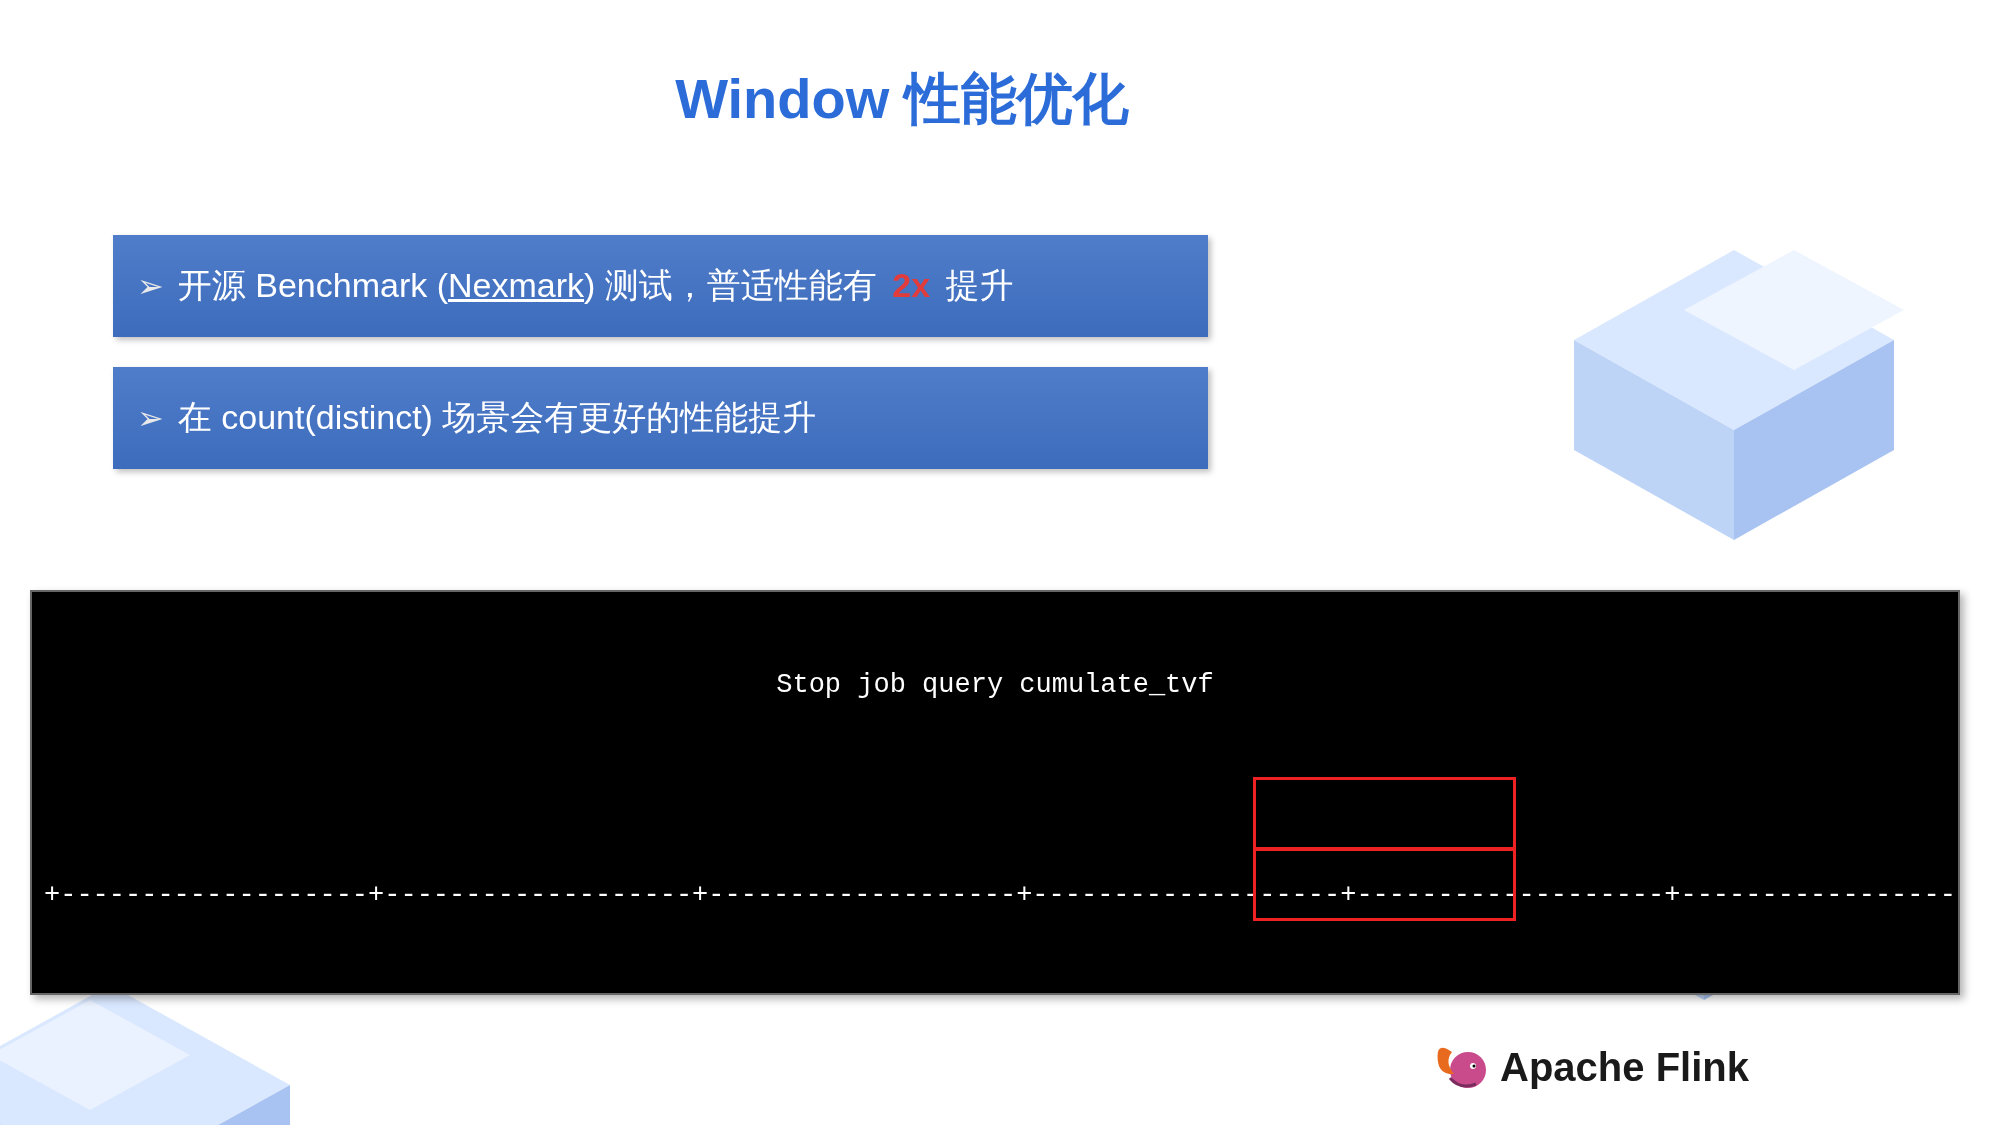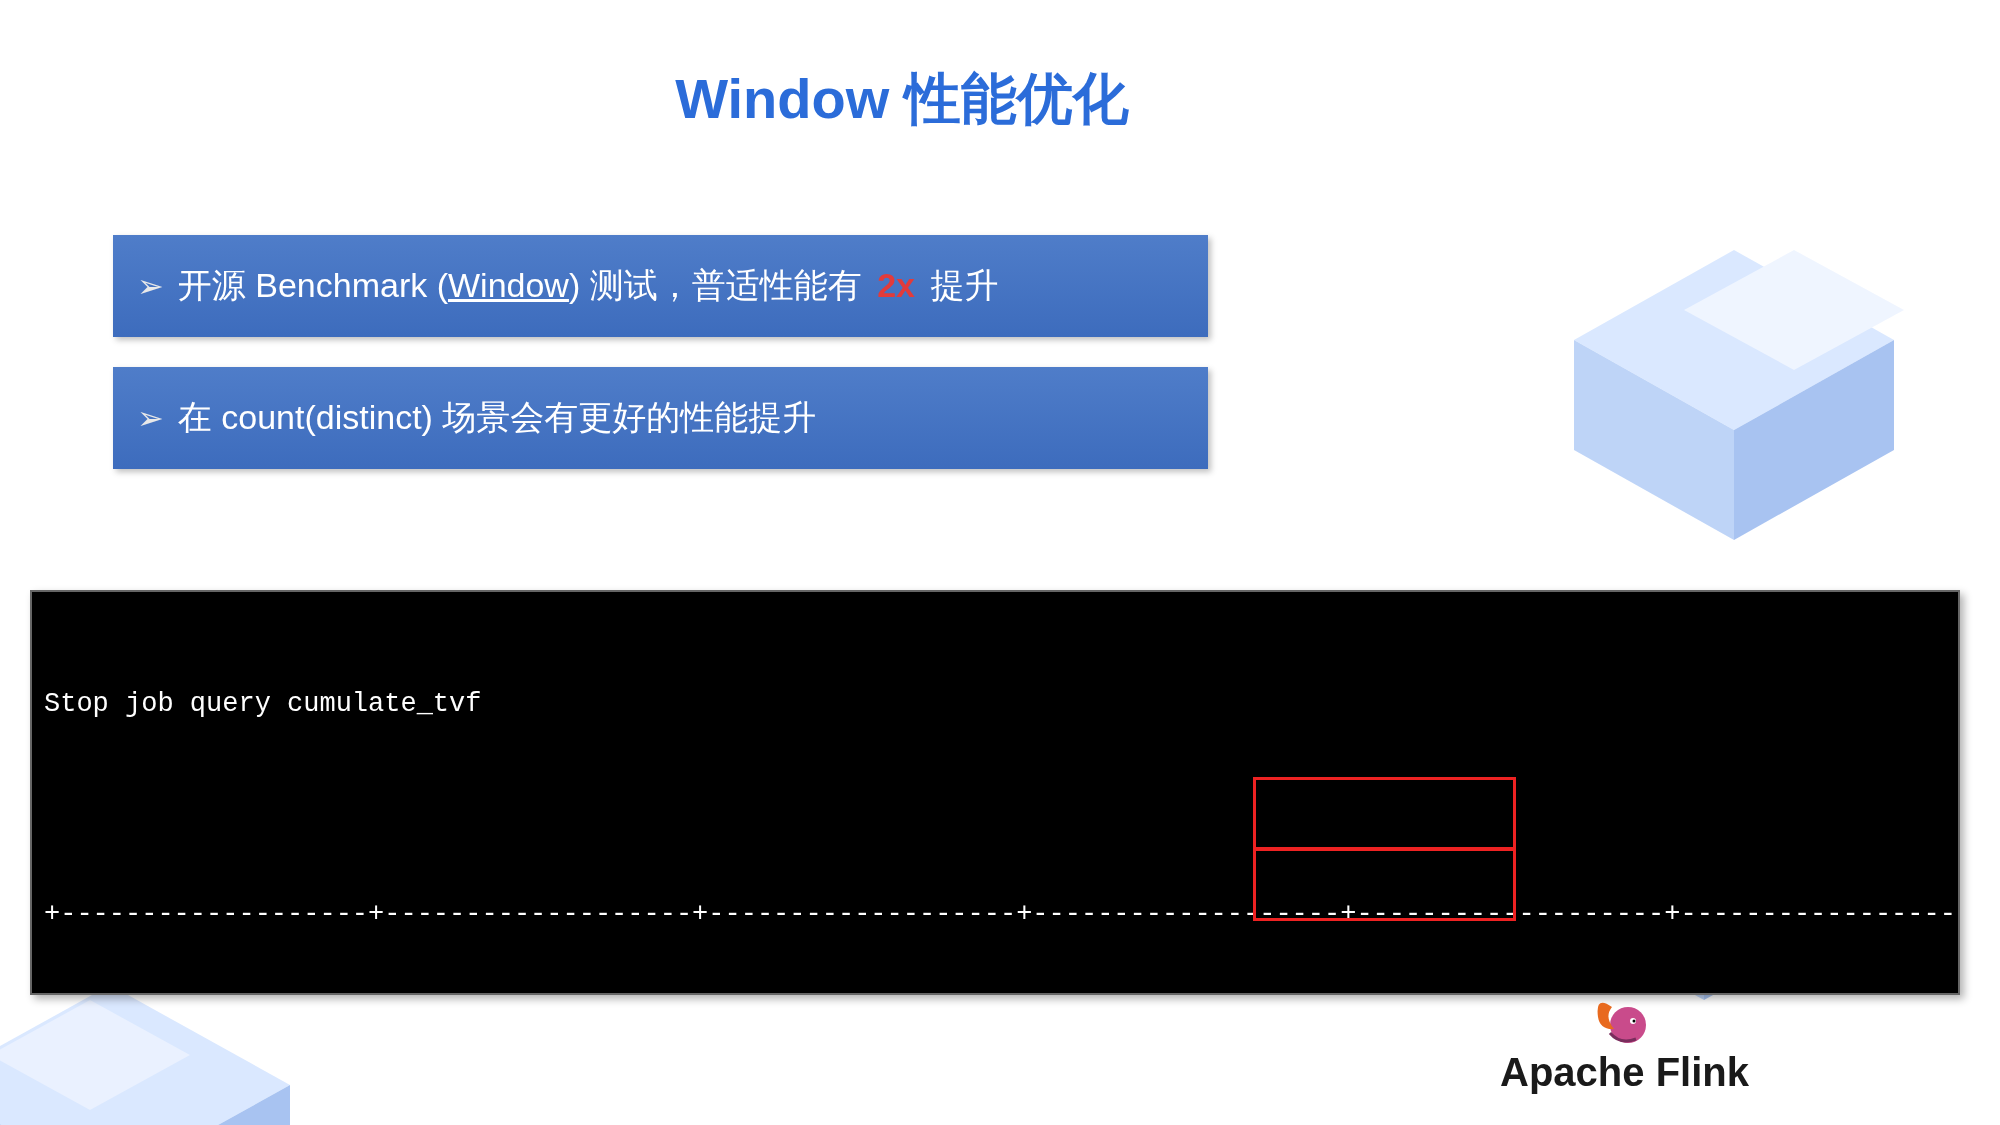--- a/index.html
+++ b/index.html
@@ -3,23 +3,23 @@
 <meta charset="utf-8">
 <style>
   html,body{margin:0;padding:0;width:2000px;height:1125px;font-family:"PingFang SC","Microsoft YaHei",Arial,sans-serif;background:#fff;overflow:hidden;position:relative;}
   .slide{position:relative;width:1804px;height:1125px;}
   .title{position:absolute;top:62px;left:0;width:100%;text-align:center;font-size:56px;font-weight:700;color:#2b6cd9;}
   .bullets{position:absolute;top:235px;left:113px;width:1095px;}
   .bullet{background:linear-gradient(#4f7dc9,#3d6cbd);color:#fff;font-size:34px;padding:28px 24px;margin-bottom:30px;box-shadow:3px 3px 6px rgba(0,0,0,.25);display:flex;align-items:center;}
   .bullet .arrow{font-size:32px;margin-right:14px;color:#e9e9e9;}
   .bullet .highlight{color:#e23b3b;margin:0 6px;font-weight:bold;}
   .bullet .under{text-decoration:underline;}
-  .terminal-box{position:absolute;top:590px;left:30px;width:1930px;height:405px;background:#000;border:2px solid #666;box-shadow:4px 4px 8px rgba(0,0,0,.3);color:#fff;font-family:"Courier New",monospace;font-size:27px;line-height:35px;padding:25px 12px;box-sizing:border-box;white-space:pre;overflow:hidden;}
+  .terminal-box{position:absolute;top:590px;left:30px;width:1930px;height:405px;background:#000;border:2px solid #666;box-shadow:4px 4px 8px rgba(0,0,0,.3);color:#fff;font-family:"Courier New",monospace;font-size:27px;line-height:35px;padding:6px 12px;box-sizing:border-box;white-space:pre;overflow:hidden;text-align:center;}
   .redbox{position:absolute;border:3px solid #e22;pointer-events:none;}
-  .logo{position:absolute;right:55px;bottom:30px;display:flex;align-items:center;flex-direction:column;}
+  .logo{position:absolute;right:55px;bottom:30px;display:flex;align-items:center;}
   .logo-text{font-size:40px;font-weight:800;color:#1a1a1a;margin-left:10px;}
   .logo-squirrel{width:60px;height:55px;position:relative;}
   .logo-squirrel svg{width:60px;height:55px;}
   
   .deco-bl{position:absolute;left:-150px;bottom:-220px;width:520px;height:520px;opacity:.9;}
   .deco-tr{position:absolute;right:-170px;top:200px;width:500px;height:820px;opacity:.9;}
 </style>
 </head>
 <body>
 
@@ -51,21 +51,21 @@
       </g>
     </svg>
   </div>
 
   <div class="title">Window 性能优化</div>
 
   <div class="bullets">
     <div class="bullet">
       <span class="arrow">➢</span>
       <span>
-        <span>开源 Benchmark (</span><span class="under">Window</span><span>) 测试，普适性能有 </span><span class="highlight">2x</span><span> 提升</span>
+        <span>开源 Benchmark (</span><span class="under">Nexmark</span><span>) 测试，普适性能有 </span><span class="highlight">2x</span><span> 提升</span>
       </span>
     </div>
     <div class="bullet">
       <span class="arrow">➢</span>
       <span>在 count(distinct) 场景会有更好的性能提升</span>
     </div>
   </div>
 
   <div class="terminal-box">
     <div>Stop job query cumulate_tvf</div>

